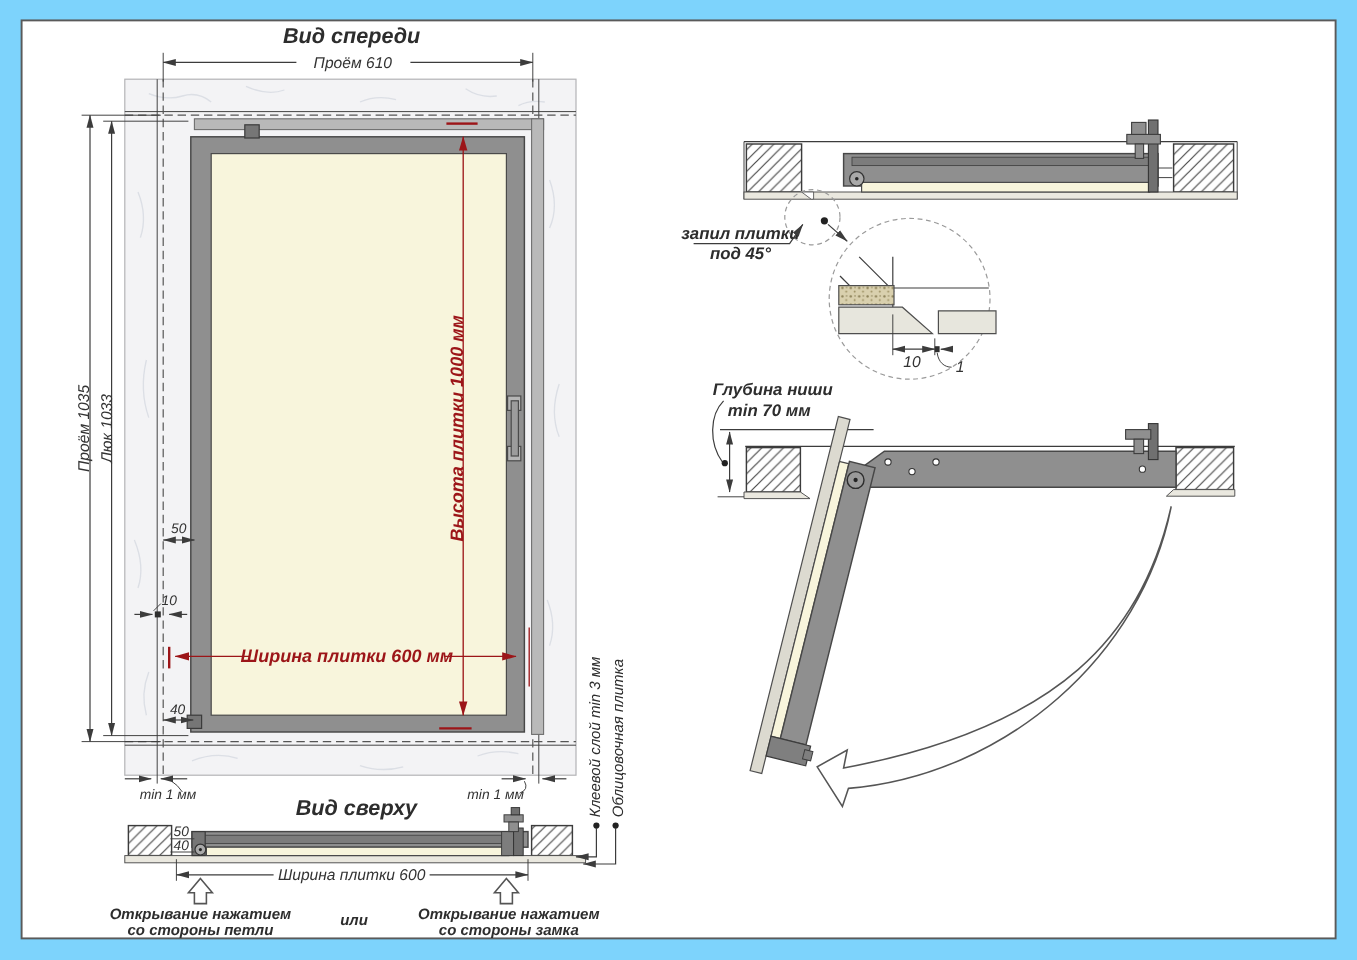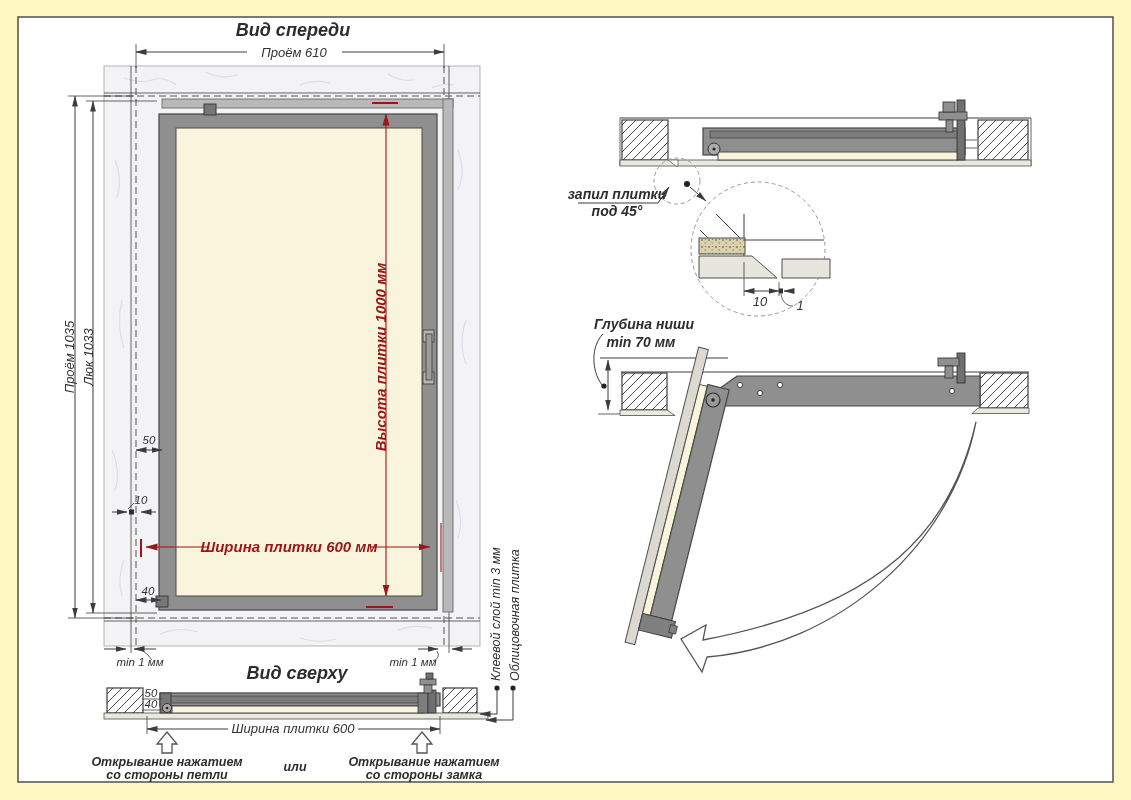--- a/index.html
+++ b/index.html
@@ -1,16 +1,16 @@
 <!DOCTYPE html>
 <html><head>
 <meta charset="utf-8">
 <style>
   html,body{margin:0;padding:0;background:#fff;}
-  .stage{width:1131px;height:800px;position:relative;background:#fef9c3;overflow:hidden;}
+  .stage{width:1131px;height:800px;position:relative;background:#7dd3fc;overflow:hidden;}
   svg{display:block;}
   
   .t-title{font:italic 700 18px "Liberation Sans",sans-serif;fill:#2d2d2d;}
   .t-dim{font:italic 13px "Liberation Sans",sans-serif;fill:#333;}
   .t-dim-sm{font:italic 11.5px "Liberation Sans",sans-serif;fill:#333;}
   .t-red{font:italic 700 15px "Liberation Sans",sans-serif;fill:#9c1518;}
   .t-note{font:italic 600 12.5px "Liberation Sans",sans-serif;fill:#2d2d2d;}
   .t-label{font:italic 600 14px "Liberation Sans",sans-serif;fill:#2d2d2d;}
   .t-vlabel{font:italic 12.5px "Liberation Sans",sans-serif;fill:#2d2d2d;}
   

